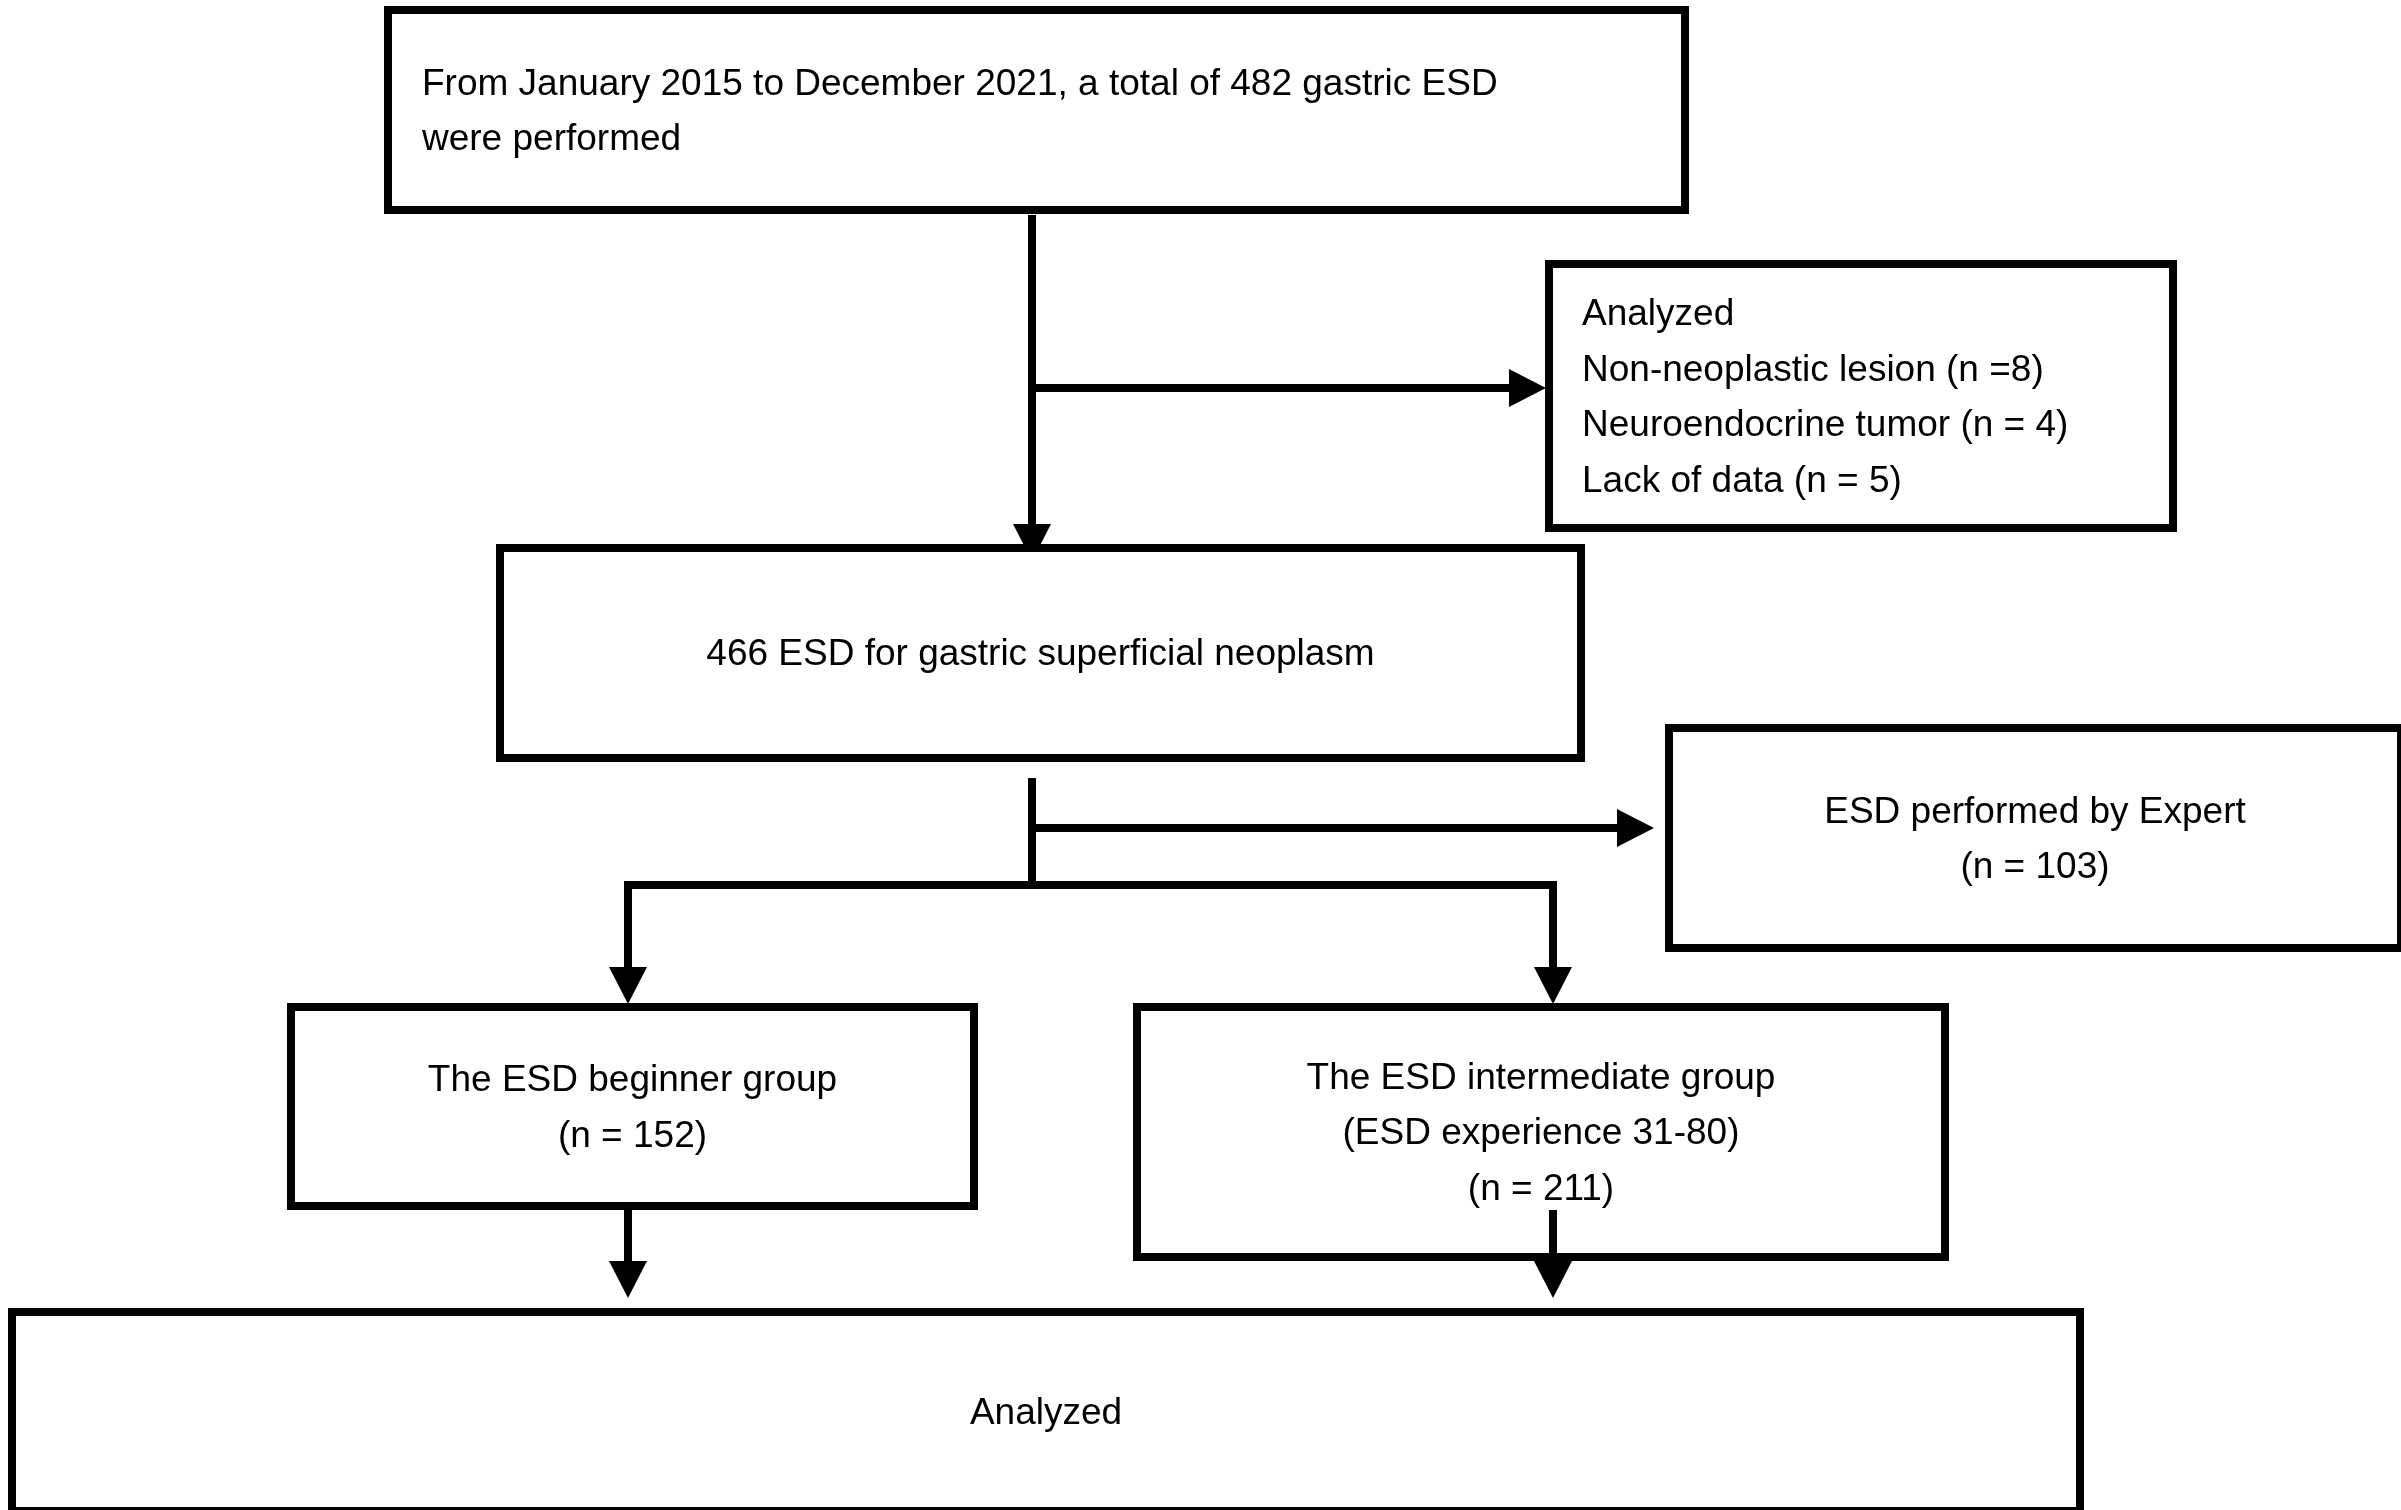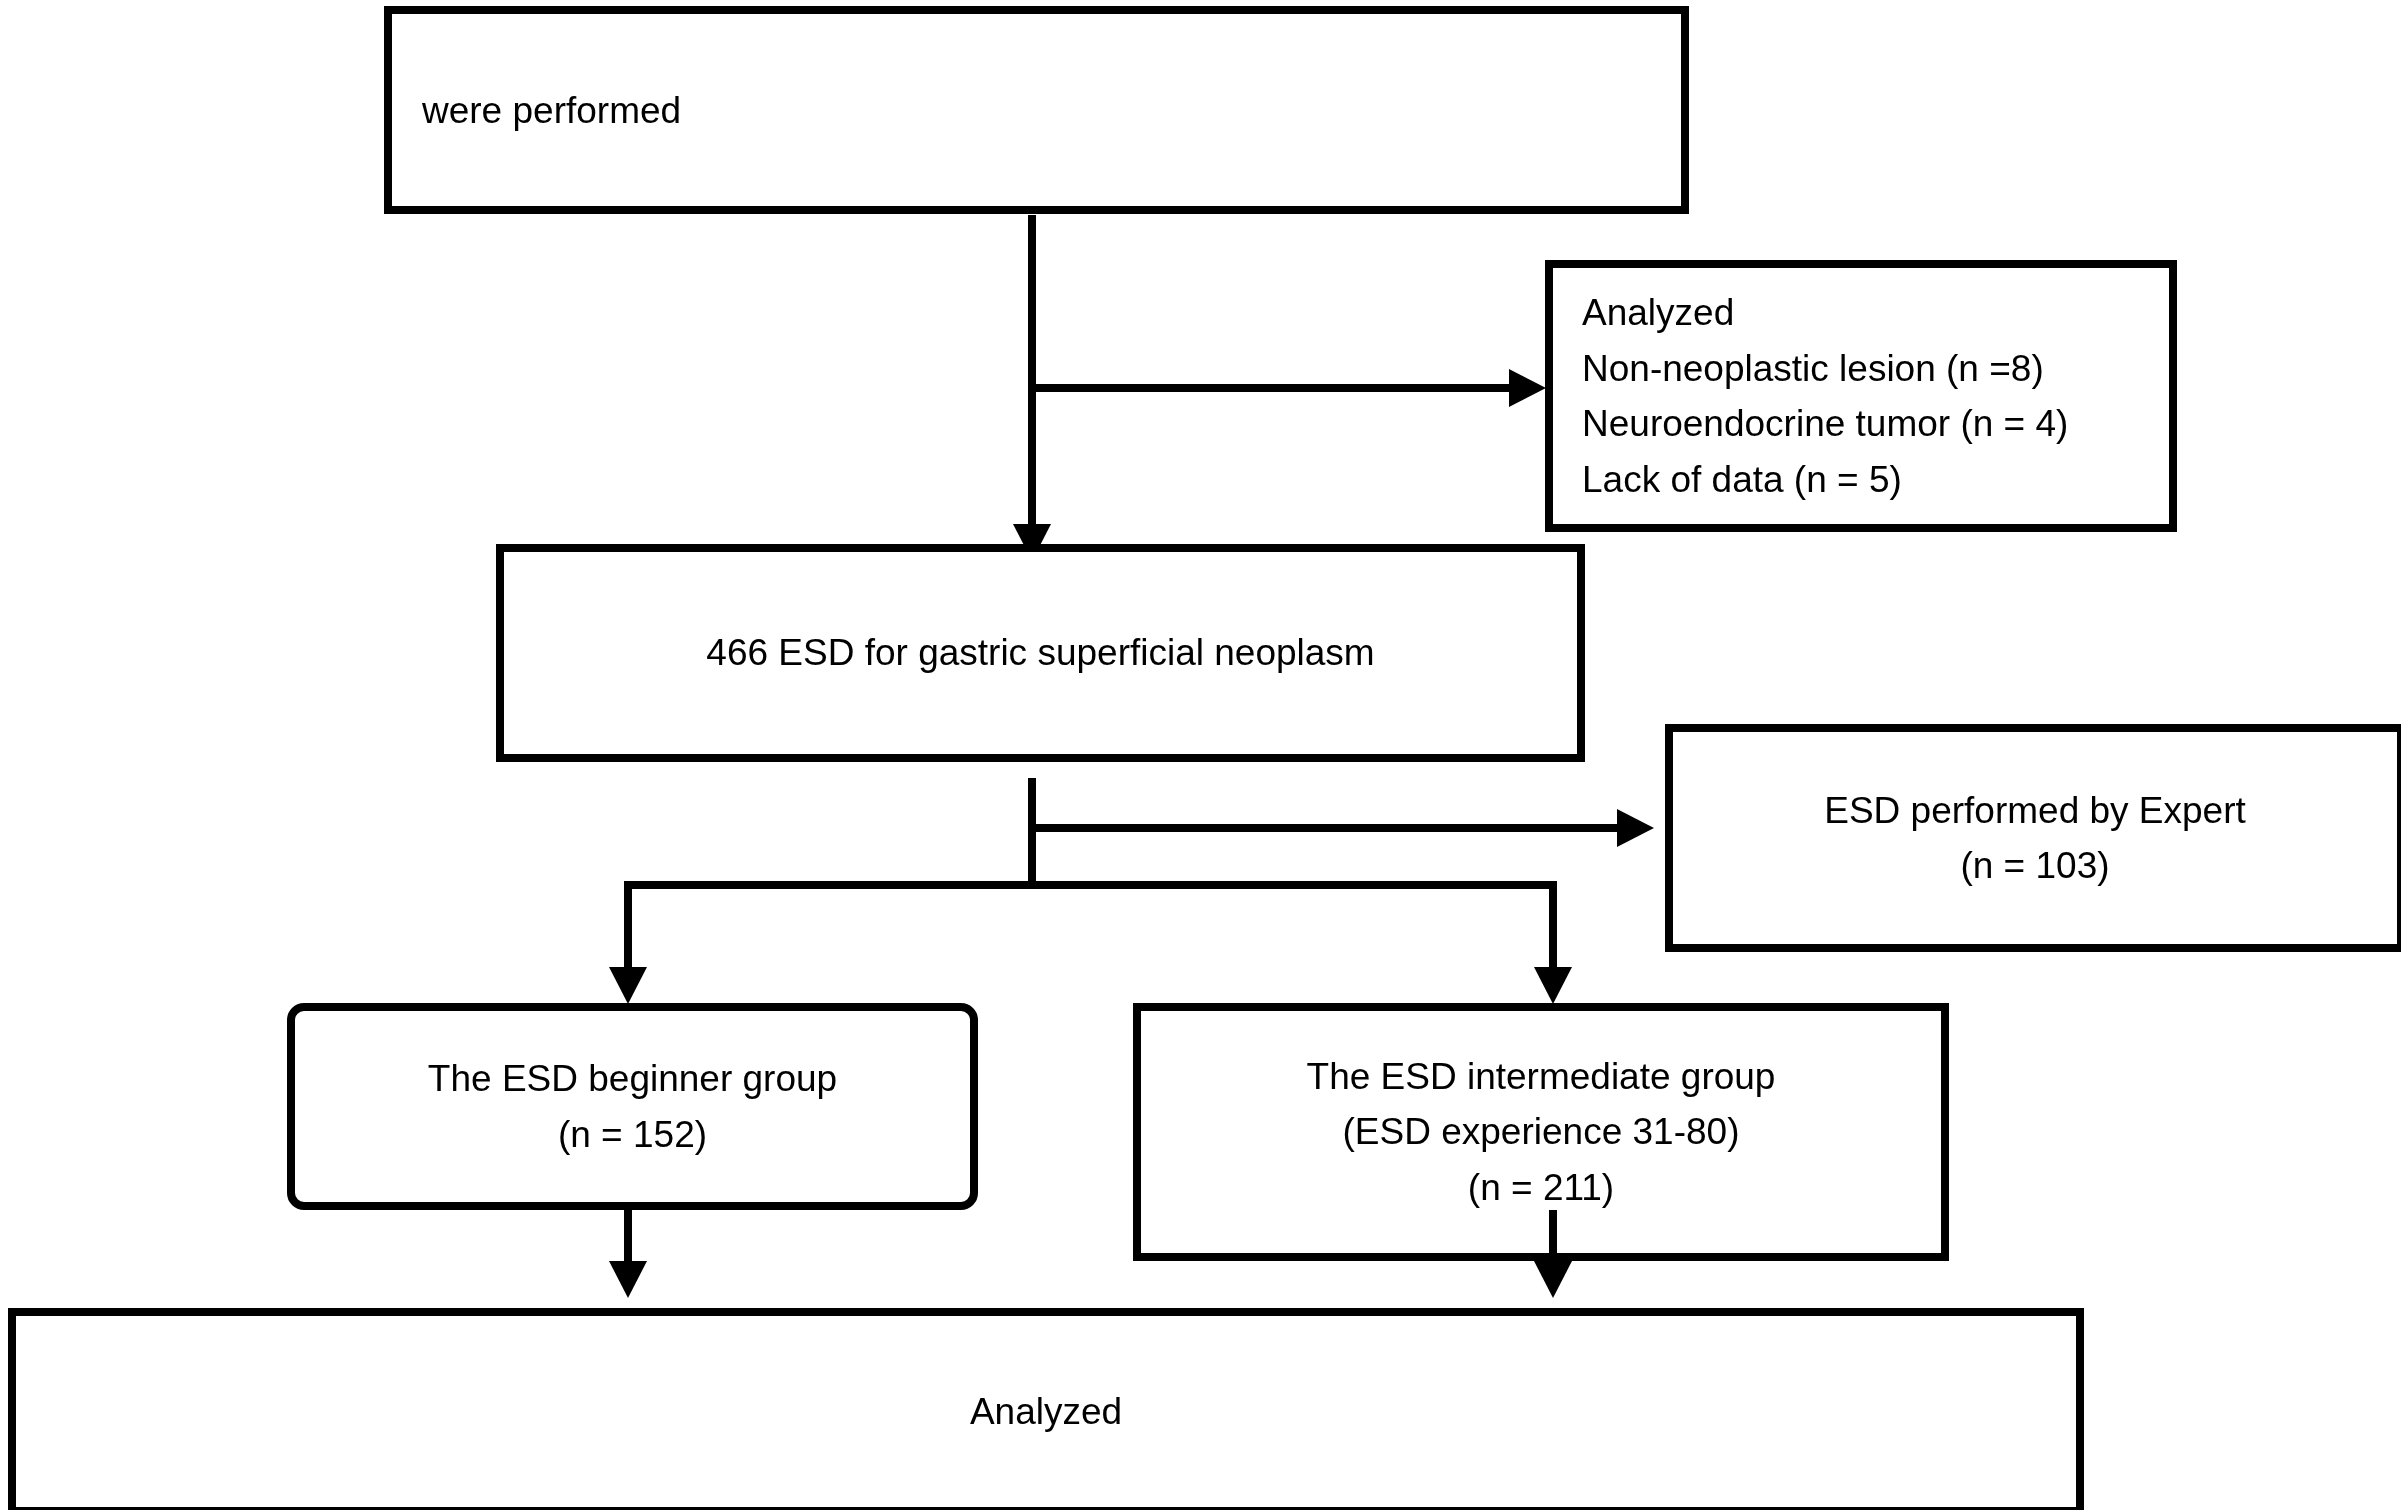--- a/index.html
+++ b/index.html
@@ -59,21 +59,21 @@
     border-top: 19px solid transparent;
     border-bottom: 19px solid transparent;
     border-left: 37px solid #000000;
   }
 
   
   #box-total        { left: 384px;  top: 6.4px;    width: 1305px; height: 208px; padding-left: 30px; }
   #box-excluded     { left: 1545px; top: 260px;  width: 632px;  height: 272px; padding-left: 29px; }
   #box-neoplasm     { left: 496px;  top: 544px;  width: 1089px; height: 218px; }
   #box-expert       { left: 1653px; top: 724px;  width: 740px;  height: 228px; margin-left: 12px; }
-  #box-beginner     { left: 287px;  top: 1003px; width: 691px;  height: 207px; border-radius: 17px; }
+  #box-beginner     { left: 287px;  top: 1003px; width: 691px;  height: 207px; }
   #box-intermediate { left: 1133px; top: 1003px; width: 816px; height: 258px; }
   #box-analyzed     { left: 8px;   top: 1308px; width: 2076px; height: 207px; }
 
   
   #spine-1          { left: 1028px; top: 215px;  height: 312px; }
   #spine-1-head     { left: 1013px; top: 524px; }
   #branch-excluded  { left: 1031px; top: 384px;  width: 480px; }
   #branch-excluded-head { left: 1509px; top: 369px; }
   #spine-2          { left: 1028px; top: 778px;  height: 110px; }
   #branch-expert    { left: 1031px; top: 824px; width: 588px; }
@@ -87,20 +87,21 @@
   #drop-beginner-head { left: 609px; top: 1261px; }
   #drop-intermediate { left: 1549px; top: 1210px; height: 53px; }
   #drop-intermediate-head { left: 1534px; top: 1261px; }
 </style>
 </head>
 <body>
 
 <div class="canvas">
 
   <div class="box align-left" id="box-total">
+    <div class="ln">From January 2015 to December 2021, a total of 482 gastric ESD</div>
     <div class="ln">were performed</div>
   </div>
 
   <div class="vline" id="spine-1"></div>
   <div class="arrow-down" id="spine-1-head"></div>
 
   <div class="hline" id="branch-excluded"></div>
   <div class="arrow-right" id="branch-excluded-head"></div>
 
   <div class="box align-left" id="box-excluded">

